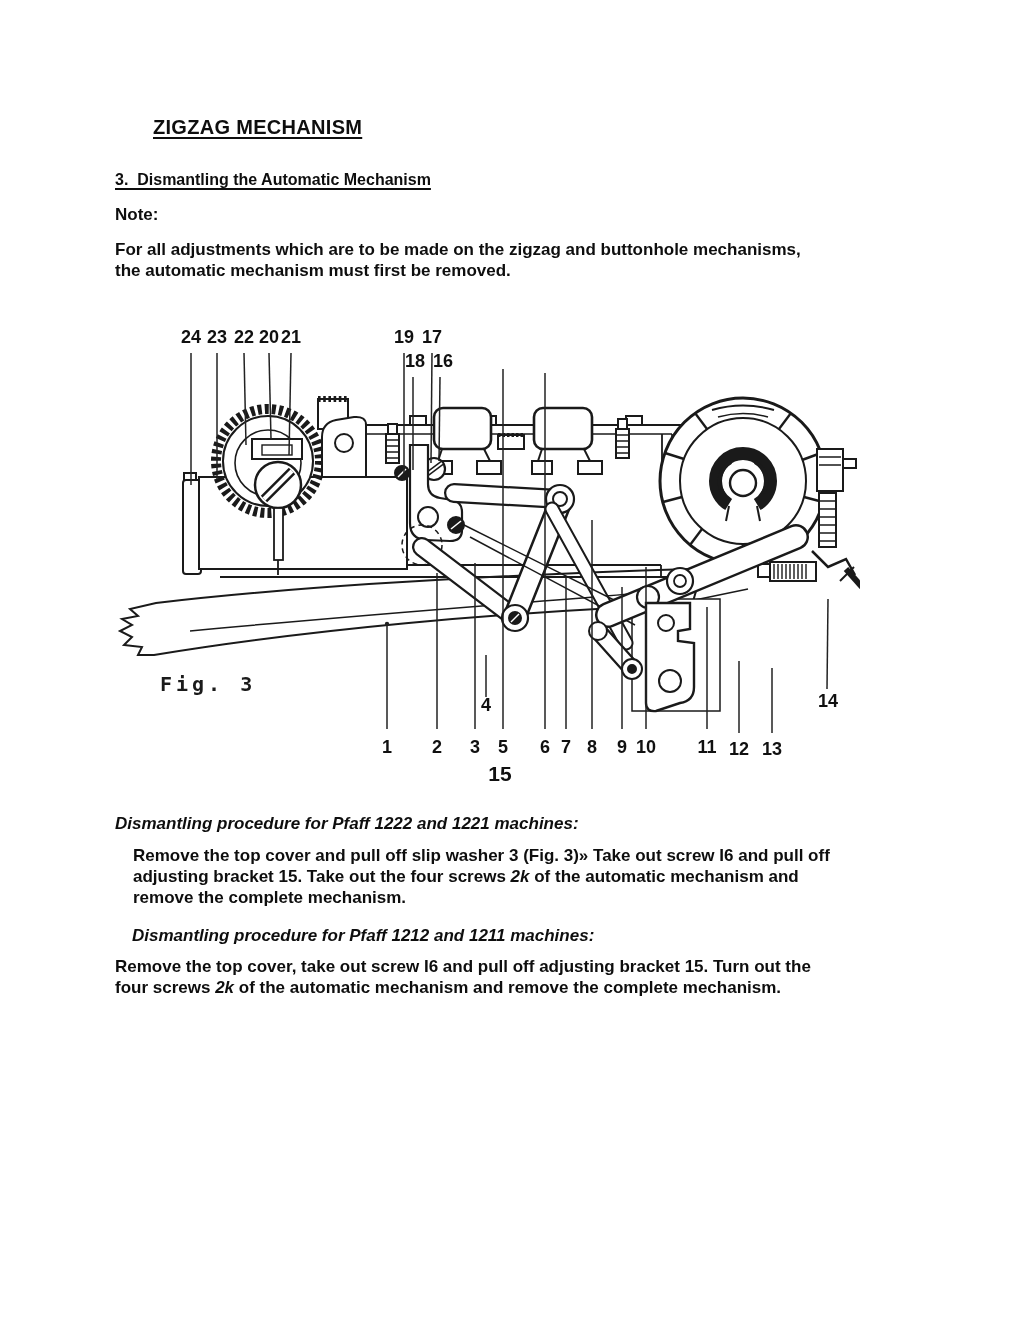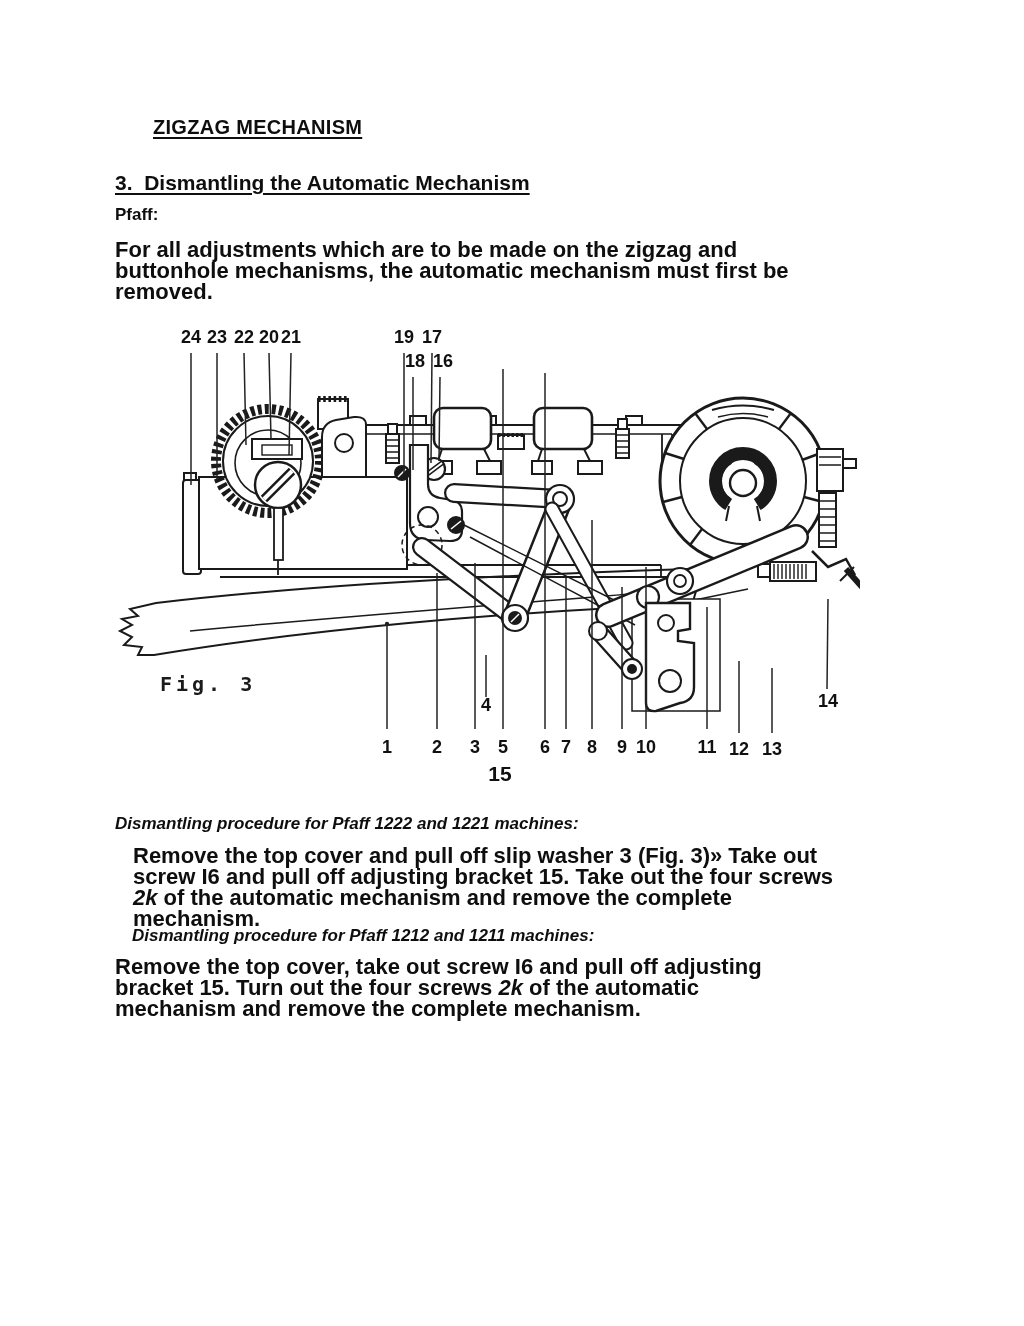--- a/index.html
+++ b/index.html
@@ -7,26 +7,26 @@
     width:1024px;height:1326px;background:#ffffff;position:relative;
     font-family:"Liberation Sans", sans-serif;color:#0e0e0e;
     -webkit-font-smoothing:antialiased;
   }
   .abs{position:absolute;}
   .doc-title{
     left:115px;top:116px;font-size:20px;font-weight:bold;letter-spacing:.3px;
     text-decoration:underline;text-decoration-thickness:2px;text-underline-offset:3px;margin-left:38px;
   }
   .section-heading{
-    left:115px;top:171px;font-size:21px;font-weight:bold;white-space:pre-wrap;
+    left:115px;top:171px;font-size:16px;font-weight:bold;white-space:pre-wrap;
     text-decoration:underline;text-decoration-thickness:2px;text-underline-offset:3px;
   }
   .note-label{left:115px;top:205px;font-size:17px;font-weight:bold;}
   .body-text{
-    font-size:22px;font-weight:bold;line-height:21px;width:705px;margin:0;
+    font-size:17px;font-weight:bold;line-height:21px;width:705px;margin:0;
   }
   .note-text{left:115px;top:239px;}
   .proc-heading{font-size:17px;font-weight:bold;margin:0;font-style:italic;}
   .proc1-h{left:115px;top:814px;}
   .proc1-p{left:133px;top:845px;}
   .proc2-h{left:115px;top:926px;margin-left:17px;}
   .proc2-p{left:115px;top:956px;}
   .it{font-style:italic;}
   .figure-wrap{left:60px;top:313px;width:800px;height:480px;}
   svg{display:block;}
@@ -37,21 +37,21 @@
   .fig-caption{
     font-family:"DejaVu Sans Mono", monospace;font-size:20px;font-weight:bold;
     letter-spacing:4px;fill:#1b1b1b;
   }
 </style>
 </head>
 <body>
 
 <div class="abs doc-title">ZIGZAG MECHANISM</div>
 <div class="abs section-heading">3.  Dismantling the Automatic Mechanism</div>
-<div class="abs note-label">Pfaff:</div>
+<div class="abs note-label">Note:</div>
 <p class="abs body-text note-text">For all adjustments which are to be made on the zigzag and buttonhole mechanisms, the automatic mechanism must first be removed.</p>
 
 <div class="abs figure-wrap">
 <svg width="800" height="480" viewBox="0 0 800 480">
 
   <g stroke="#1a1a1a" fill="#ffffff" stroke-width="2">
 
     <g>
       <path d="M96,290 C250,272 440,262 630,256 L640,264 L632,292 C440,298 240,318 94,342 L78,342 L82,334 L64,332 L72,324 L60,318 L72,312 L62,306 L78,303 L70,296 Z"></path>
       <path d="M130,318 C340,298 520,286 628,276" fill="none" stroke-width="1.5"></path>

